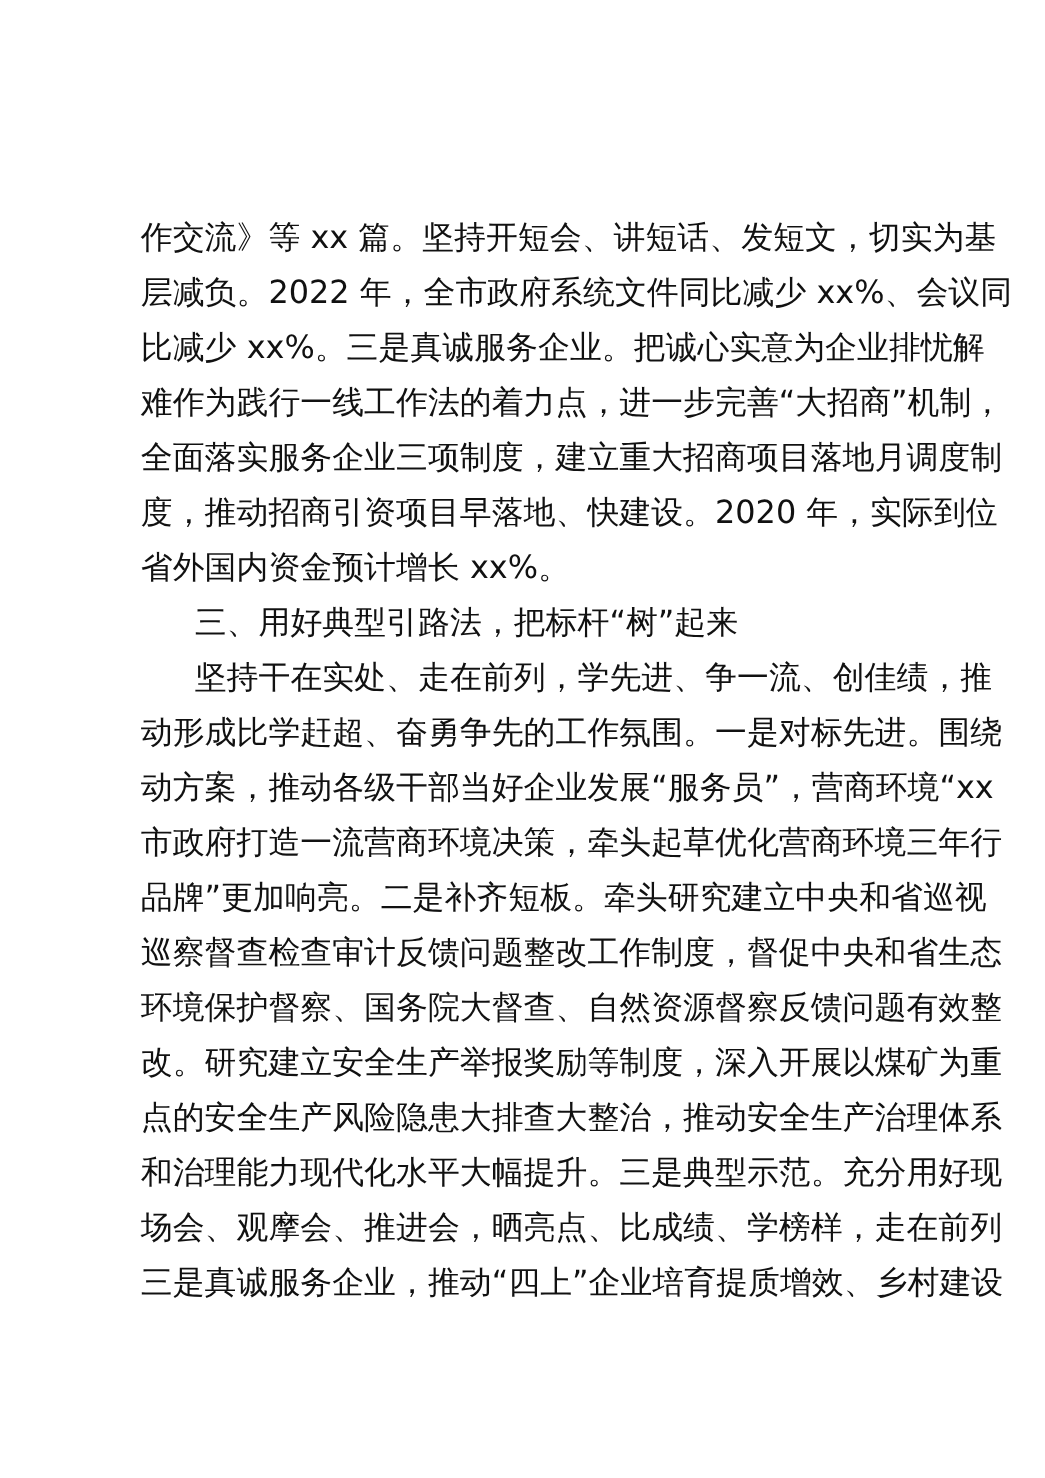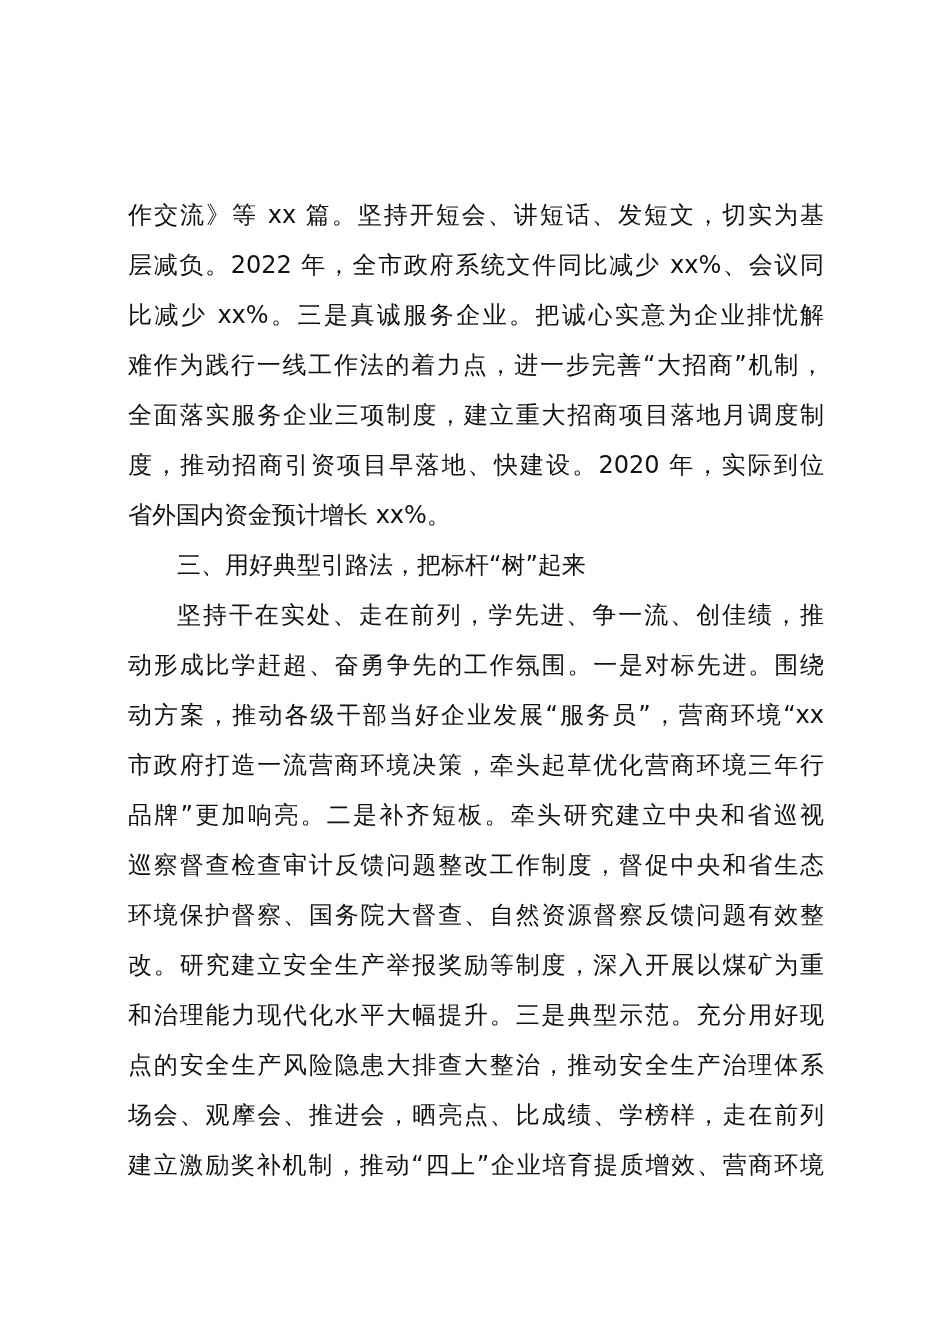--- a/index.html
+++ b/index.html
@@ -17,21 +17,21 @@
     }
     .page {
       position: absolute;
       left: 128px;
       top: 190px;
       width: 696px;
     }
     .line {
       height: 50px;
       line-height: 50px;
-      font-size: 24px;
+      font-size: 29px;
       white-space: nowrap;
       text-align: justify;
       text-align-last: justify;
       letter-spacing: 0px;
     }
     .line.last {
       text-align-last: left;
     }
     .line.indent {
       padding-left: 49px;
@@ -59,18 +59,18 @@
 
   <div>
     <div class="line indent">坚持干在实处、走在前列，学先进、争一流、创佳绩，推</div>
     <div class="line">动形成比学赶超、奋勇争先的工作氛围。一是对标先进。围绕</div>
     <div class="line">动方案，推动各级干部当好企业发展“服务员”，营商环境“xx</div>
     <div class="line">市政府打造一流营商环境决策，牵头起草优化营商环境三年行</div>
     <div class="line">品牌”更加响亮。二是补齐短板。牵头研究建立中央和省巡视</div>
     <div class="line">巡察督查检查审计反馈问题整改工作制度，督促中央和省生态</div>
     <div class="line">环境保护督察、国务院大督查、自然资源督察反馈问题有效整</div>
     <div class="line">改。研究建立安全生产举报奖励等制度，深入开展以煤矿为重</div>
+    <div class="line">点的安全生产风险隐患大排查大整治，推动安全生产治理体系</div>
     <div class="line">和治理能力现代化水平大幅提升。三是典型示范。充分用好现</div>
-    <div class="line">点的安全生产风险隐患大排查大整治，推动安全生产治理体系</div>
     <div class="line">场会、观摩会、推进会，晒亮点、比成绩、学榜样，走在前列</div>
-    <div class="line">建立激励奖补机制，推动“四上”企业培育提质增效、营商环境</div>
+    <div class="line">三是真诚服务企业，推动“四上”企业培育提质增效、乡村建设</div>
   </div>
 </div>
 
 </body></html>

